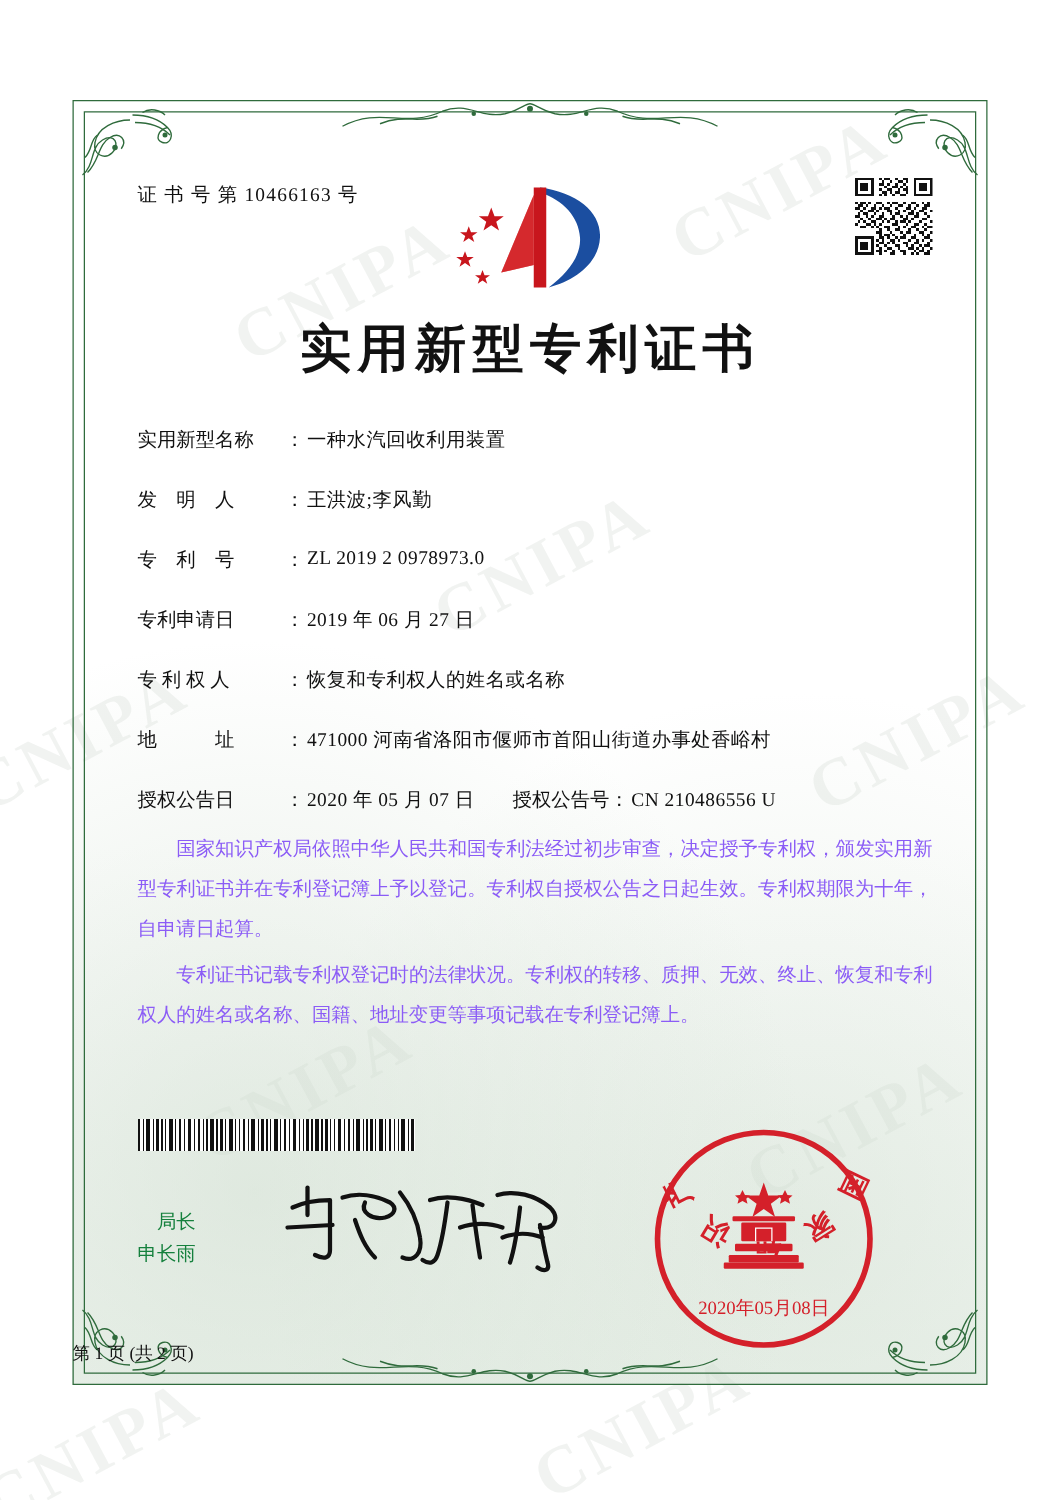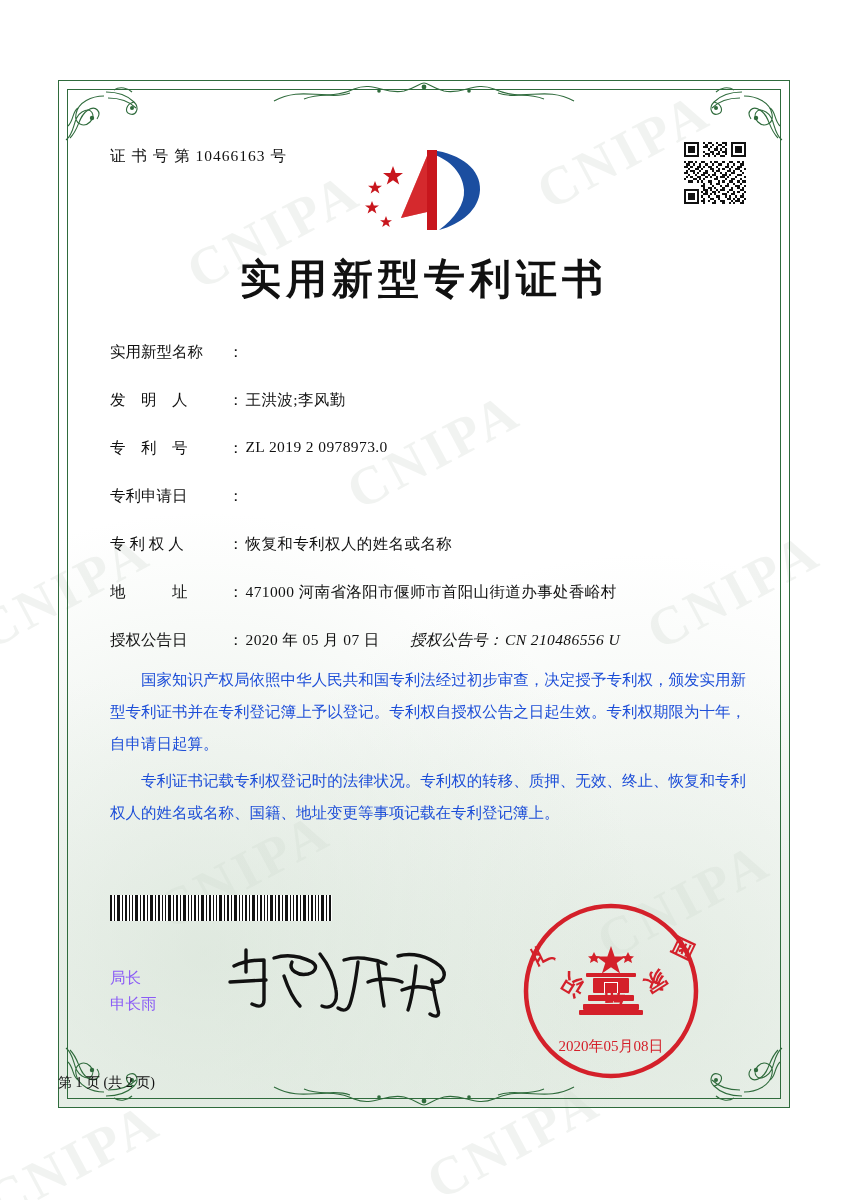--- a/index.html
+++ b/index.html
@@ -164,21 +164,21 @@
     display: flex;
     align-items: baseline;
   }
 
   .paragraphs {
     position: absolute;
     left: 52px; right: 44px;
     top: 584px;
     font-size: 15.5px;
     line-height: 2.05;
-    color: #1d4ed8;
+    color: #8b5cf6;
     text-align: justify;
   }
   .paragraphs p {
     margin: 0 0 6px 0;
     text-indent: 2em;
   }
 
   .barcode {
     position: absolute;
     left: 52px;
@@ -186,21 +186,22 @@
     width: 222px; height: 26px;
   }
   .barcode svg { display:block; width:100%; height:100%; }
 
   .signature-block {
     position: absolute;
     left: 52px;
     top: 885px;
     font-size: 15.5px;
     line-height: 1.7;
-    color: #8b5cf6;
+    color: #15803d;
+    text-align: right;
   }
   .sig-handwriting {
     position: absolute;
     left: 168px;
     top: 862px;
     width: 235px;
     height: 78px;
     color: #111;
   }
   .sig-handwriting svg { display:block; width:100%; height:100%; }
@@ -559,58 +560,60 @@
       </svg>
     </div>
 
     <div class="doc-title">实用新型专利证书</div>
 
     <div class="fields">
 
       <div class="field-row">
         <div class="field-label">实用新型名称</div>
         <div class="field-colon">：</div>
+        <div class="field-value">一种水汽回收利用装置</div>
       </div>
 
       <div class="field-row">
         <div class="field-label">发　明　人</div>
         <div class="field-colon">：</div>
         <div class="field-value">王洪波;李风勤</div>
       </div>
 
       <div class="field-row">
         <div class="field-label">专　利　号</div>
         <div class="field-colon">：</div>
         <div class="field-value">ZL 2019 2 0978973.0</div>
       </div>
 
       <div class="field-row">
         <div class="field-label">专利申请日</div>
         <div class="field-colon">：</div>
+        <div class="field-value">2019 年 06 月 27 日</div>
       </div>
 
       <div class="field-row">
         <div class="field-label">专 利 权 人</div>
         <div class="field-colon">：</div>
         <div class="field-value">恢复和专利权人的姓名或名称</div>
       </div>
 
       <div class="field-row">
         <div class="field-label">地　　　址</div>
         <div class="field-colon">：</div>
         <div class="field-value">471000 河南省洛阳市偃师市首阳山街道办事处香峪村</div>
       </div>
 
       <div class="inline-pair">
         <div class="left">
           <div class="field-label">授权公告日</div>
           <div class="field-colon">：</div>
           <div class="field-value">2020 年 05 月 07 日</div>
         </div>
-        <div class="left" style="flex:1 1 auto;width:auto;font-style:italic;">
+        <div class="left" style="flex:1 1 auto;width:auto;">
           <div>授权公告号</div>
           <div class="field-colon">：</div>
           <div class="field-value">CN 210486556 U</div>
         </div>
       </div>
 
     </div>
 
     <div class="paragraphs">
       <p>国家知识产权局依照中华人民共和国专利法经过初步审查，决定授予专利权，颁发实用新型专利证书并在专利登记簿上予以登记。专利权自授权公告之日起生效。专利权期限为十年，自申请日起算。</p>

